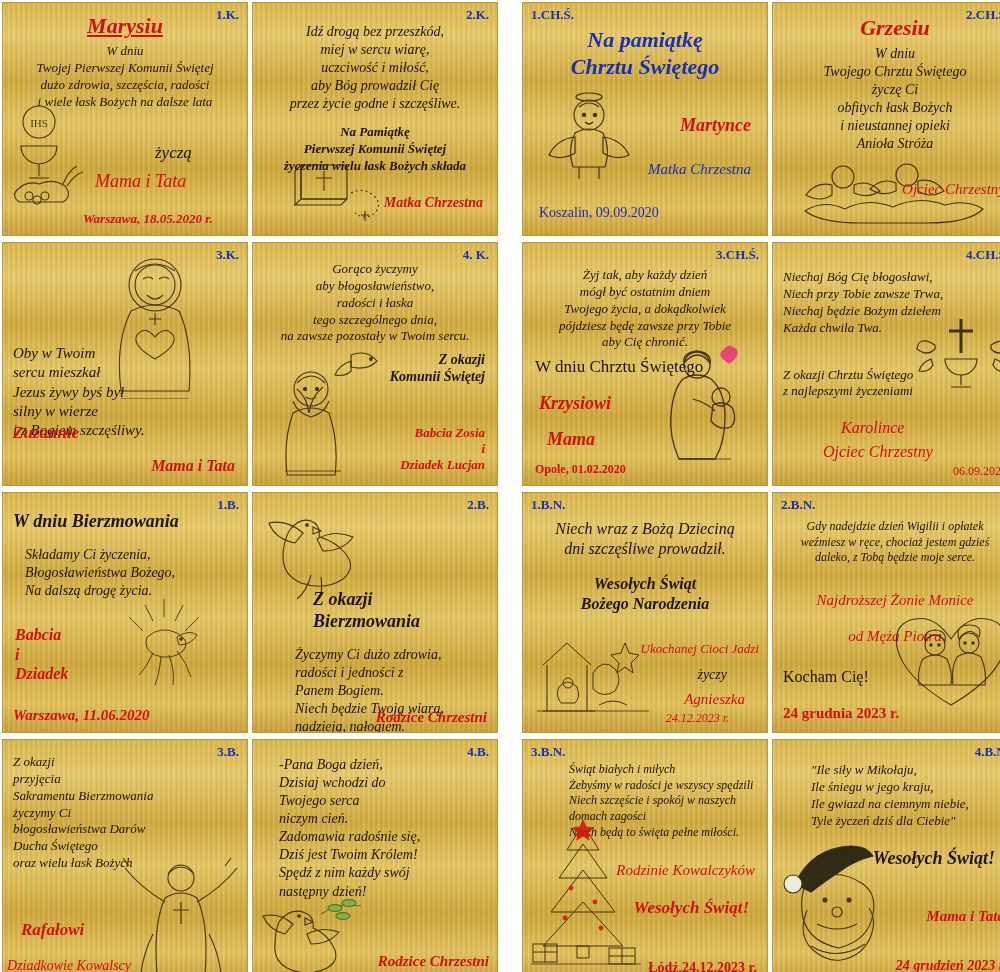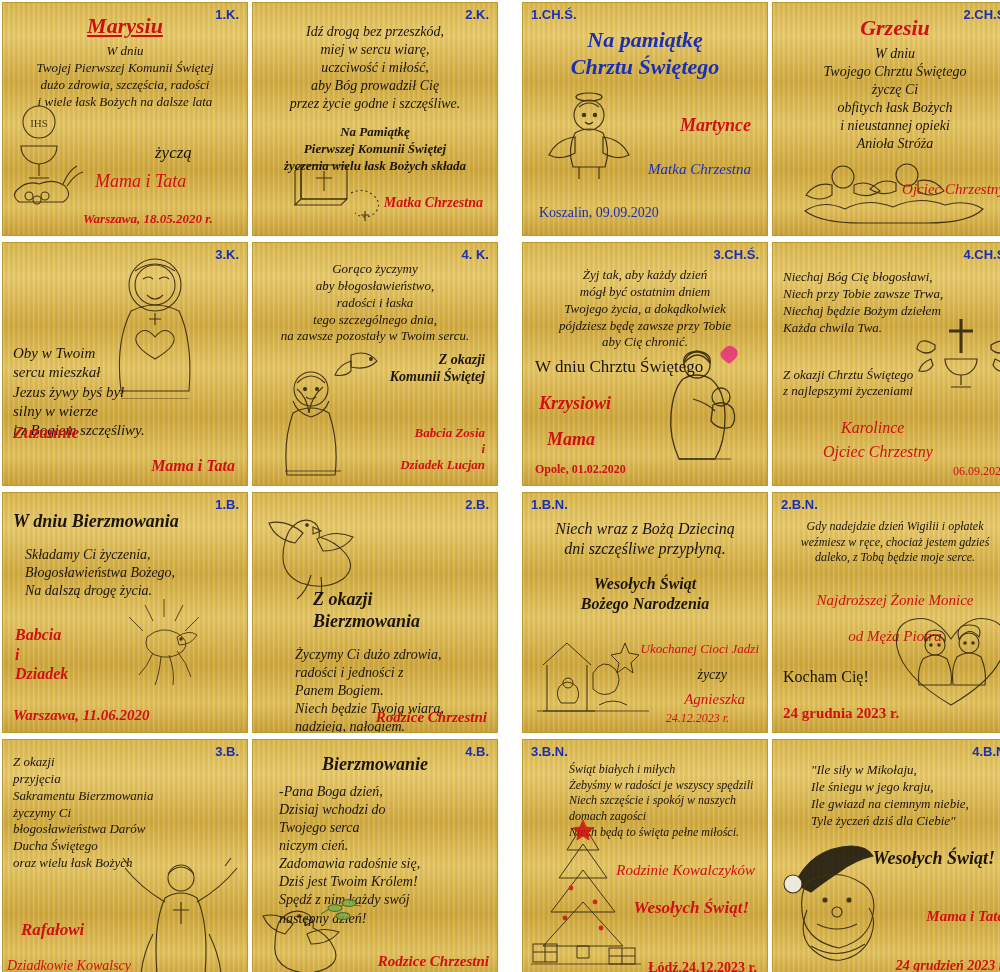--- a/index.html
+++ b/index.html
@@ -10,21 +10,21 @@
   .plate{
     position:relative;
     box-sizing:border-box;
     border:1px solid #b99a33;
     background:
       repeating-linear-gradient(90deg, rgba(255,255,255,0.18) 0px, rgba(255,255,255,0.0) 2px, rgba(140,105,20,0.10) 3px, rgba(255,255,255,0.0) 5px),
       linear-gradient(180deg,#d9b64e 0%,#e6c86a 14%,#cfa93f 34%,#e3c463 52%,#cda63c 72%,#e0c05c 88%,#c99f37 100%);
     overflow:hidden;
     padding:8px 10px;
   }
-  .code{position:absolute;top:4px;font-weight:bold;color:#1b2fb3;font-family:Liberation Sans, sans-serif;font-size:13px;}
+  .code{position:absolute;top:4px;font-weight:bold;color:#1b2fb3;font-family:Liberation Serif, serif;font-size:13px;}
   .code.r{right:8px;}
   .code.l{left:8px;}
   .ttl{font-style:italic;font-weight:bold;text-align:center;}
   .red{color:#d01010;}
   .blue{color:#1b2fb3;}
   .blk{color:#1c1408;}
   .c{text-align:center;}
   .l{text-align:left;}
   .r{text-align:right;}
   .it{font-style:italic;}
@@ -317,21 +317,21 @@
       </div>
       <div class="red b it s15" style="position:absolute;right:10px;bottom:6px;">Rodzice Chrzestni</div>
     </div>
 
     <div class="gap"></div>
 
     <div class="plate">
       <div class="code l">1.B.N.</div>
       <div class="c it blk s16 lh" style="margin-top:18px;">
         <div>Niech wraz z Bożą Dzieciną</div>
-        <div>dni szczęśliwe przypłyną.</div>
+        <div>dni szczęśliwe prowadził.</div>
       </div>
       <div class="c b it blk s16 lh" style="margin-top:16px;">
         <div>Wesołych Świąt</div>
         <div>Bożego Narodzenia</div>
       </div>
       <div class="art" style="left:10px;top:120px;">
         <svg width="120" height="110" viewBox="0 0 120 110" fill="none" stroke="#2a1d06" stroke-width="1">
           <path d="M10 52 l24 -22 l24 22"></path>
           <path d="M14 52 v46 M54 52 v46 M10 98 h52"></path>
           <path d="M26 74 q8 -10 18 0 q4 10 -2 16 h-14 q-6 -8 -2 -16z"></path>
@@ -400,21 +400,20 @@
           <path d="M74 58 v22 M66 66 h16"></path>
           <path d="M30 130 h88" stroke-width="0.8"></path>
         </svg>
       </div>
       <div class="red b it s17" style="position:absolute;left:18px;bottom:42px;">Rafałowi</div>
       <div class="red it s14" style="position:absolute;left:4px;bottom:8px;">Dziadkowie Kowalscy</div>
     </div>
 
     <div class="plate">
       <div class="code r">4.B.</div>
-      <div class="b it blk s18 c" style="margin-top:6px;">Bierzmowanie</div>
       <div class="it blk s14 lh stack" style="margin-top:8px;padding-left:16px;">
         <div>-Pana Boga dzień,</div>
         <div>Dzisiaj wchodzi do</div>
         <div>Twojego serca</div>
         <div>niczym cień.</div>
         <div>Zadomawia radośnie się,</div>
         <div>Dziś jest Twoim Królem!</div>
         <div>Spędź z nim każdy swój</div>
         <div>następny dzień!</div>
       </div>

